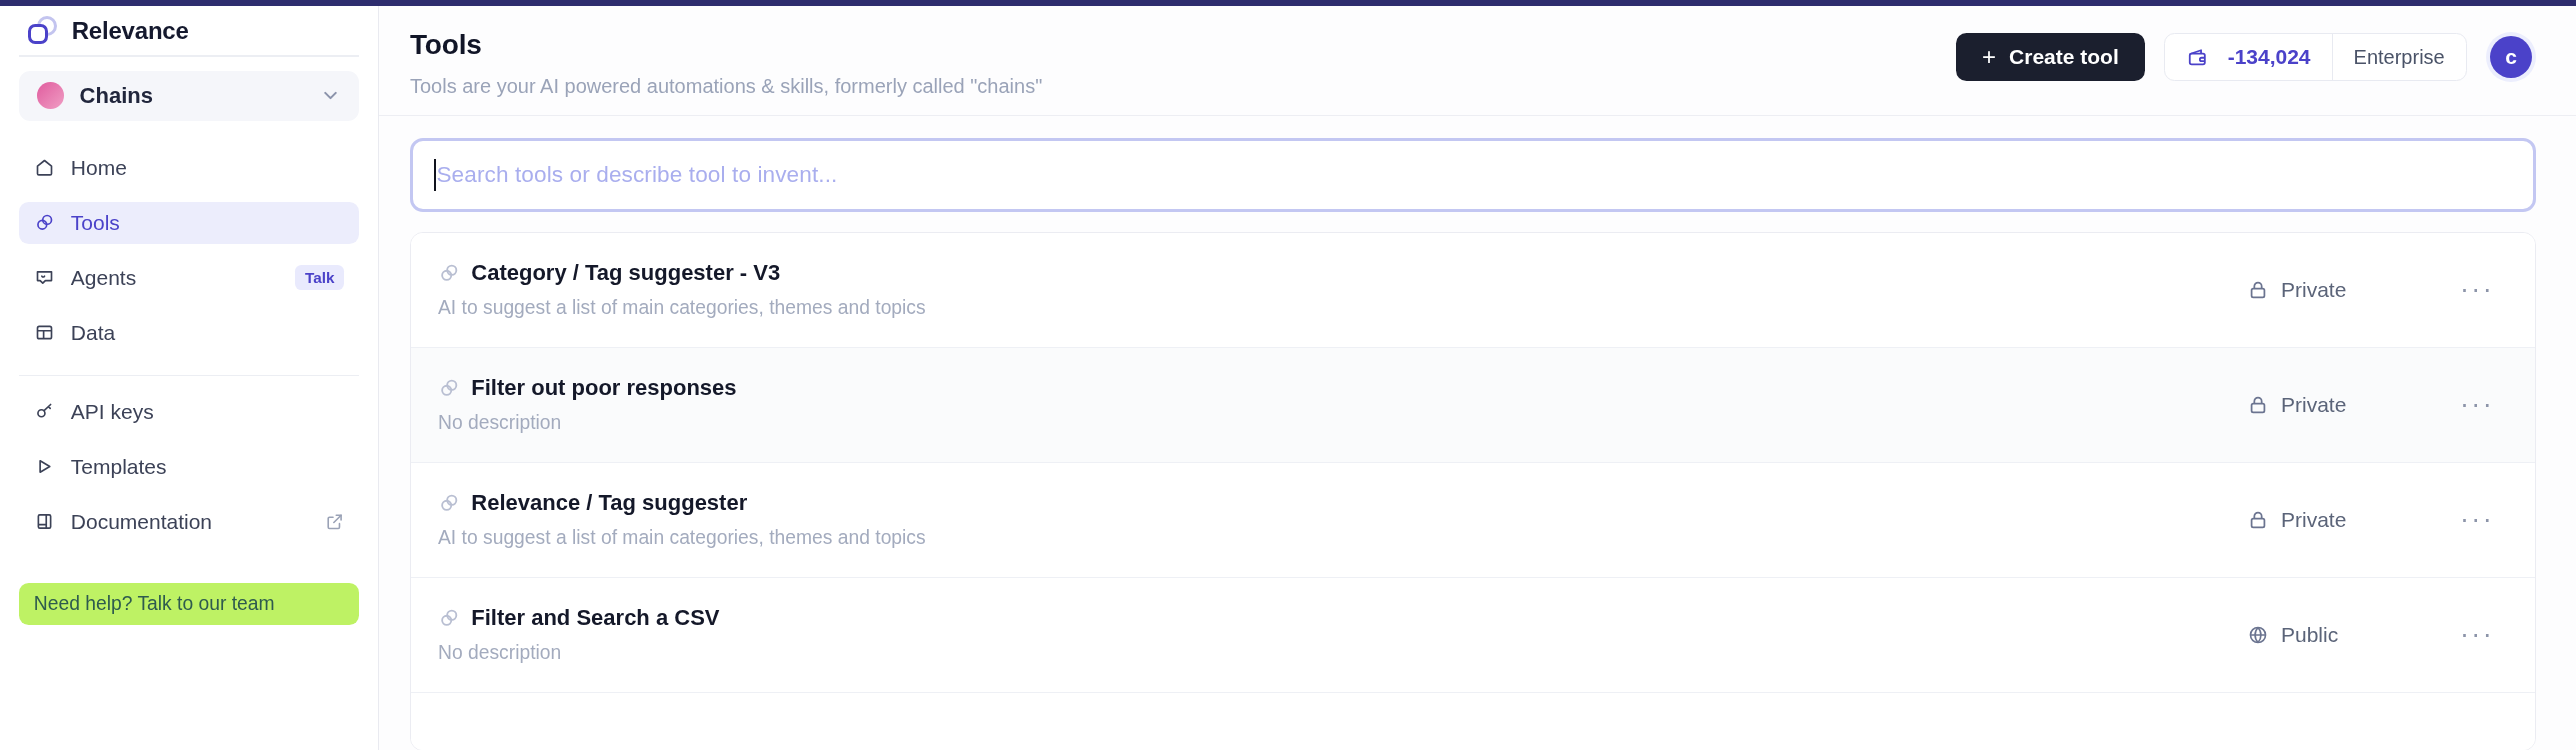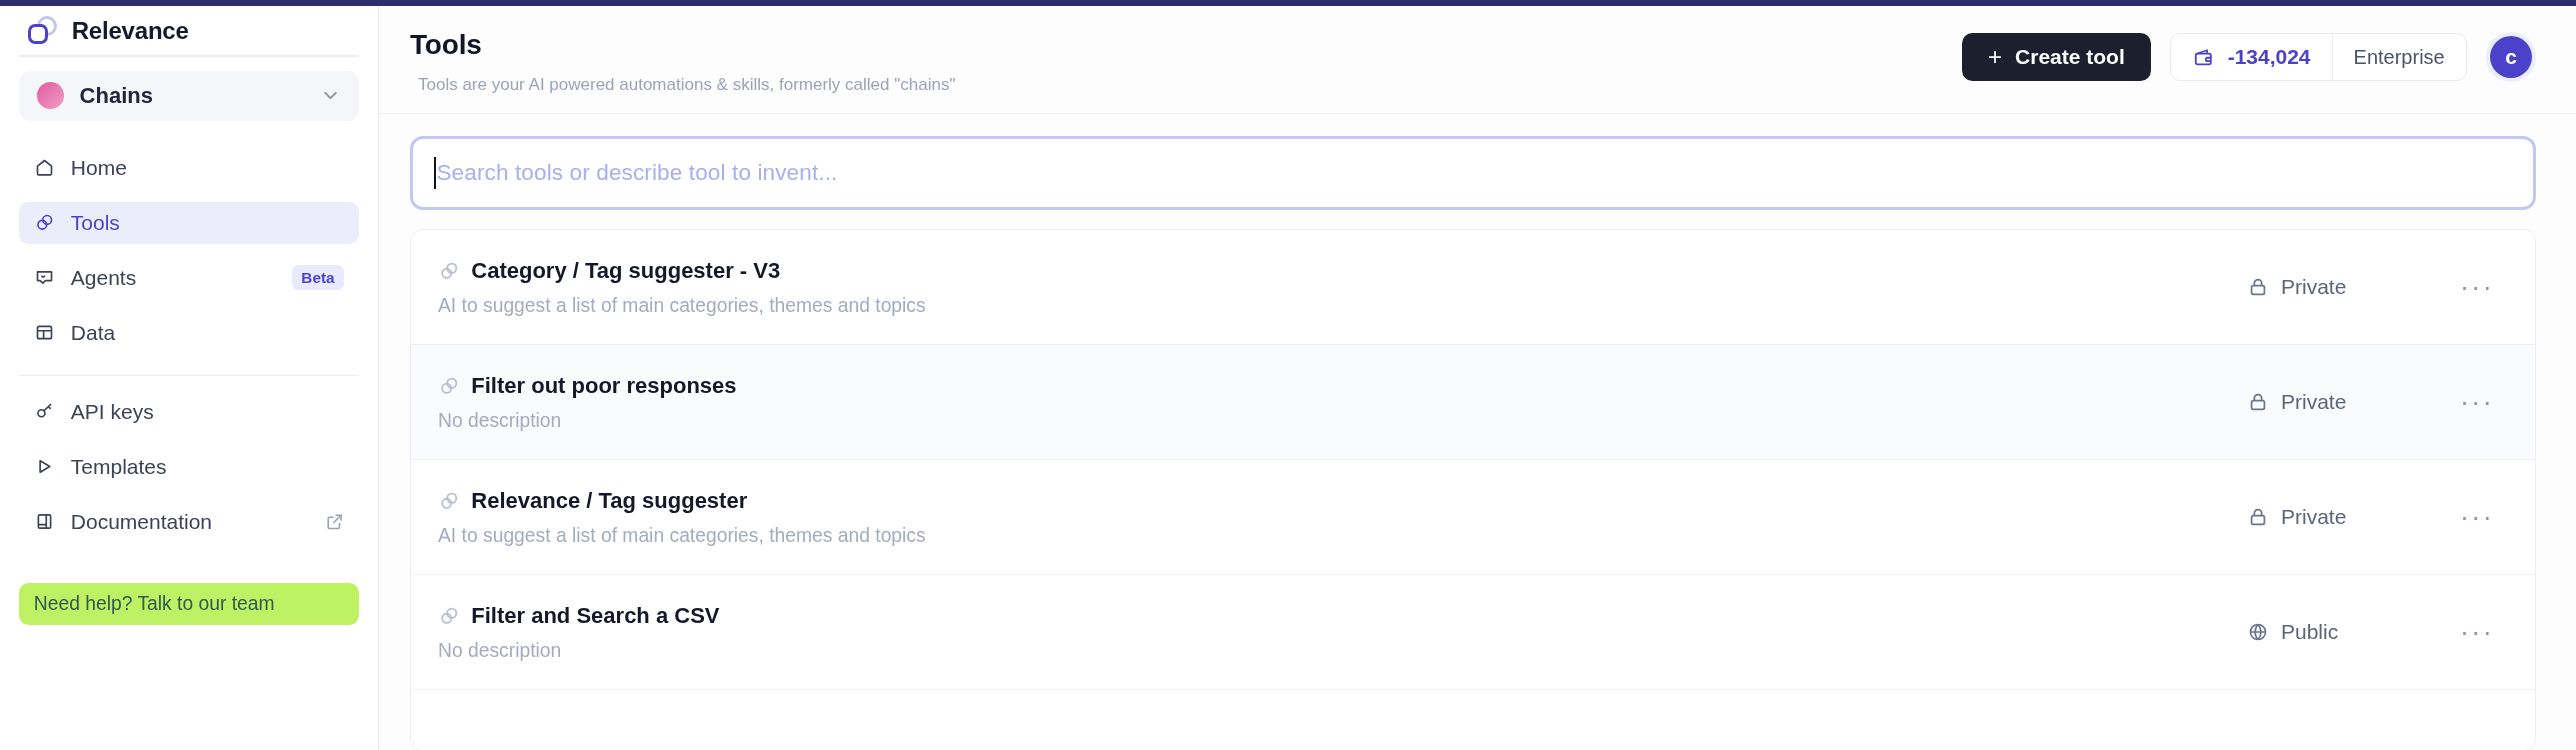--- a/index.html
+++ b/index.html
@@ -107,21 +107,21 @@
   }
   .page-header {
     display: flex; align-items: flex-start;
     padding: 17.7px 40px 17.7px 31px;
     height: 115px;
     border-bottom: 1.6px solid #edeef3;
     background: #fdfdfe;
   }
   .header-text { flex: 1 1 auto; min-width: 0; padding-top: 4.8px; }
   .page-title { font-size: 28px; font-weight: 700; color: #111527; letter-spacing: -0.2px; }
-  .page-subtitle { font-size: 17px; color: #9aa3b8; margin-top: 13.7px; margin-left: 8px; }
+  .page-subtitle { font-size: 20px; color: #9aa3b8; margin-top: 13.7px; }
 
   .header-actions { display: flex; align-items: center; gap: 19.3px; padding-top: 8px; }
 
   .btn-create {
     background: #1b1f2e; color: #ffffff;
     border: none; border-radius: 10.5px;
     height: 48px; padding: 0 26px;
     display: flex; align-items: center; gap: 13px;
     font-size: 21px; font-weight: 700;
     cursor: pointer;
@@ -130,21 +130,21 @@
   .btn-create .plus { font-size: 24px; font-weight: 400; line-height: 1; }
 
   .credits-pill {
     display: flex; align-items: stretch;
     height: 48px;
     border: 1.6px solid #e8eaf1; border-radius: 10.5px;
     background: #ffffff;
     overflow: hidden;
   }
   .credits-left {
-    display: flex; align-items: center; gap: 13px;
+    display: flex; align-items: center; gap: 19px;
     padding: 0 21px 0 21px;
     border-right: 1.6px solid #e8eaf1;
     cursor: pointer;
   }
   .wallet-ico { width: 22.6px; height: 22.6px; color: #4b42c9; flex: 0 0 22.6px; }
   .credits-value { font-size: 21px; font-weight: 700; color: #4b42c9; }
   .credits-plan {
     display: flex; align-items: center;
     padding: 0 21px;
     font-size: 20px; color: #4a5368;
@@ -277,21 +277,21 @@
         </div>
 
         <div class="nav-item">
           <span class="nav-ico">
             <svg viewBox="0 0 24 24" width="21" height="21" fill="none" stroke="currentColor" stroke-width="1.9" stroke-linecap="round" stroke-linejoin="round">
                 <path d="M4 5.5h16v10H13l-3 3-3-3H4z"></path>
                 <path d="M9 10.5c1 1.3 2 1.3 3 0"></path>
               </svg>
           </span>
           <span class="nav-label">Agents</span>
-          <span class="badge-beta">Beta</span>
+          <span class="badge-beta">Talk</span>
         </div>
 
         <div class="nav-item">
           <span class="nav-ico">
             <svg viewBox="0 0 24 24" width="21" height="21" fill="none" stroke="currentColor" stroke-width="1.9" stroke-linejoin="round">
                 <rect x="4" y="5" width="16" height="14" rx="2"></rect>
                 <path d="M4 10h16M11 10v9"></path>
               </svg>
           </span>
           <span class="nav-label">Data</span>

